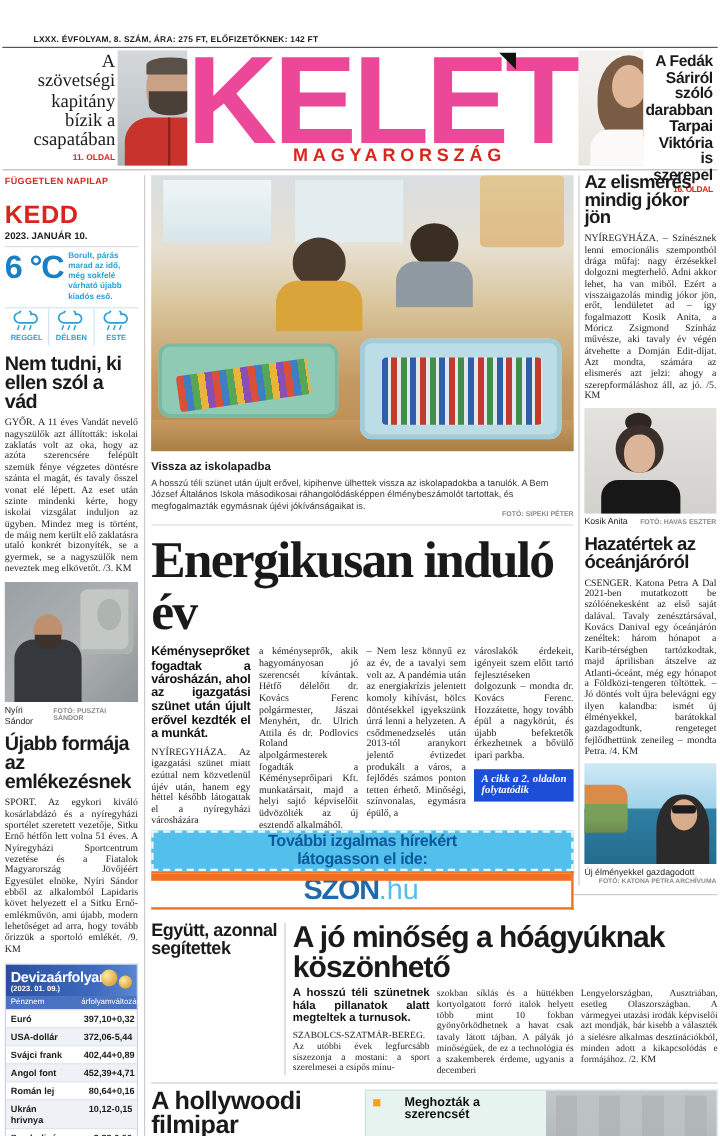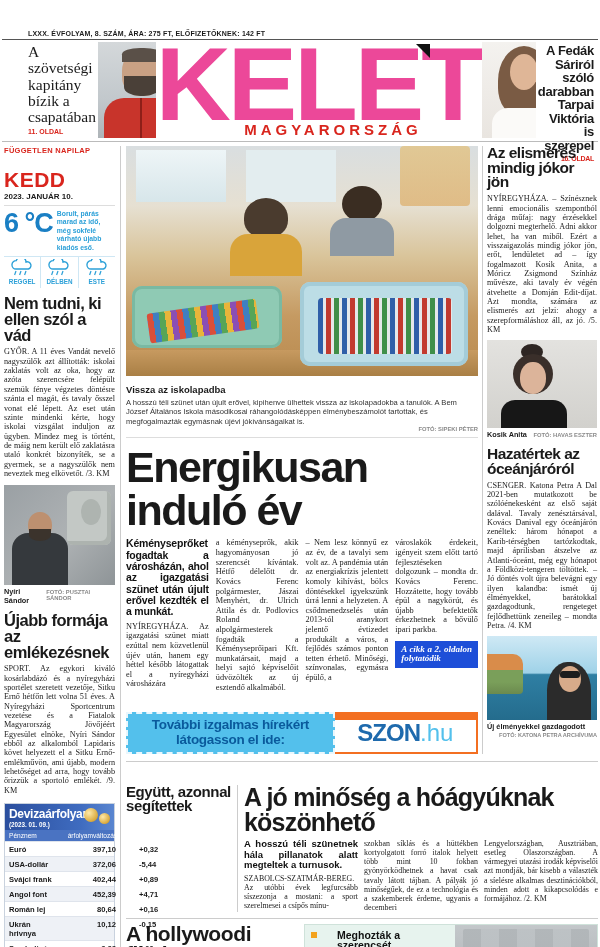--- a/index.html
+++ b/index.html
@@ -7,21 +7,21 @@
   .page {
     position:relative; width:600px; height:947px; margin:0 auto;
     background:#fff; overflow:hidden;
     font-family:"Liberation Sans", sans-serif; color:#1a1a1a;
   }
   
   .issue-line { margin:30px 28px 2px 28px; font-size:7px; font-weight:bold; letter-spacing:.2px; }
   .rule { border-top:1px solid #555; margin:0 2px; }
   
   .masthead { display:flex; align-items:stretch; height:96px; margin:2px 2px 0 2px; }
-  .teaser-left { width:96px; padding:2px 2px 0 26px; font-family:"Liberation Serif", serif; font-size:15.5px; line-height:1.05; }
+  .teaser-left { width:96px; padding:2px 2px 0 26px; font-family:"Liberation Serif", serif; font-size:15.5px; line-height:1.05;text-align:right; }
   .teaser-left .page-ref, .teaser-right .page-ref { display:block; font-family:"Liberation Sans",sans-serif; font-size:7px; font-weight:bold; color:#d9251d; margin-top:3px; }
   .head-photo { position:relative; overflow:hidden; }
   .head-photo-coach { width:88px; background:linear-gradient(180deg,#d4d8da 0%,#c2c8cc 60%,#aeb4b8 100%); }
   .coach-torso { position:absolute; bottom:-6px; left:6px; width:76px; height:46px; border-radius:20px 20px 0 0; background:#c8342b; }
   .coach-zip { position:absolute; bottom:0; left:42px; width:2px; height:40px; background:#8e1f18; }
   .coach-head { position:absolute; top:8px; left:24px; width:40px; height:46px; border-radius:45% 45% 42% 42%; background:#c9a184; }
   .coach-beard { position:absolute; top:34px; left:26px; width:36px; height:20px; border-radius:0 0 45% 45%; background:#4a4038; }
   .coach-hair { position:absolute; top:6px; left:24px; width:40px; height:14px; border-radius:45% 45% 0 0; background:#5a5048; }
   .logo-wrap { flex:1; position:relative; text-align:center; }
   .logo { font-size:104px; line-height:.82; font-weight:700; letter-spacing:-3px; color:#ec4899; font-stretch:condensed; }
@@ -57,33 +57,33 @@
   .body-txt { font-family:"Liberation Serif", serif; font-size:8.2px; line-height:1.14; text-align:justify; margin-top:4px; color:#222; }
   .photo-side { position:relative; width:100%; height:100px; margin-top:7px; overflow:hidden;
     background:linear-gradient(135deg,#9aa0a4 0%,#aeb2b4 55%,#8e9497 100%); }
   .relief { position:absolute; top:6px; right:4px; width:44px; height:54px; border-radius:6px; background:#c3c8c5;
     box-shadow:inset -4px -4px 0 #adb3af; }
   .relief-face { position:absolute; top:14px; right:14px; width:20px; height:26px; border-radius:50%; background:#aeb4b0; }
   .man-coat { position:absolute; bottom:-6px; left:8px; width:56px; height:58px; border-radius:16px 16px 0 0; background:#35393d; }
   .man-head { position:absolute; bottom:46px; left:24px; width:24px; height:27px; border-radius:48%; background:#bd9070; }
   .man-beard { position:absolute; bottom:44px; left:25px; width:22px; height:12px; border-radius:0 0 50% 50%; background:#3b332c; }
   .cap-row { display:flex; justify-content:space-between; align-items:baseline; margin-top:2px; }
-  .cap-name { font-size:7.3px; font-weight:bold; }
+  .cap-name { font-size:7.3px; font-weight:normal; }
   .cap-credit { font-size:5.8px; color:#8a8a8a; font-weight:bold; }
   
   .fx { margin-top:8px; border:1px solid #c9d2de; }
   .fx-head { position:relative; background:linear-gradient(90deg,#2b4f9e 0%,#3f6cc0 70%,#5a86d0 100%); color:#fff; padding:3px 4px 2px 4px; }
   .fx-title { font-size:12px; font-weight:800; letter-spacing:-.3px; }
   .fx-date { font-size:6.3px; font-weight:bold; }
   .coin { position:absolute; border-radius:50%; background:radial-gradient(circle at 35% 35%, #ffe9a8, #d9a93c 70%, #a87c1e); }
   .coin1 { width:14px; height:14px; right:16px; top:4px; }
   .coin2 { width:11px; height:11px; right:4px; top:9px; }
   .fx-cols { display:grid; grid-template-columns:44px 40px 1fr; background:#4a73c2; color:#fff; font-size:6.6px; padding:2px 4px; }
   .fx-cols span:nth-child(2),.fx-cols span:nth-child(3){ text-align:right; }
-  .fx-row { display:grid; grid-template-columns:44px 40px 1fr; font-size:7.6px; padding:2.5px 4px; border-top:1px solid #dfe4ec;gap:23px; }
+  .fx-row { display:grid; grid-template-columns:44px 40px 1fr; font-size:7.6px; padding:2.5px 4px; border-top:1px solid #dfe4ec; }
   .fx-row:nth-child(even){ background:#eef1f6; }
   .fx-row span:first-child { font-weight:bold; }
   .fx-row span:nth-child(2), .fx-row span:nth-child(3){ text-align:right; font-weight:bold; }
   
   .photo-main { position:relative; width:100%; height:230px; overflow:hidden;
     background:linear-gradient(180deg,#d9dee0 0%,#e6e0d2 26%,#d9c49a 48%,#c59a62 74%,#b98a4e 100%); }
   .pm-window { position:absolute; top:4px; left:10px; width:90px; height:52px; background:linear-gradient(180deg,#eef5f7,#d7e6ea); box-shadow:110px 0 0 #e3edef; }
   .pm-shelf { position:absolute; top:0; right:8px; width:70px; height:60px; background:linear-gradient(180deg,#e8b24a,#d9983c); opacity:.5; border-radius:4px; }
   .pm-kid1-hair { position:absolute; top:52px; left:118px; width:44px; height:40px; border-radius:50% 50% 44% 44%; background:#4a3b2e; }
   .pm-kid1-body { position:absolute; top:88px; left:104px; width:72px; height:42px; border-radius:18px 18px 0 0; background:#d9a43a; }
@@ -94,27 +94,27 @@
   .pm-pencils1 { position:absolute; bottom:40px; left:22px; width:110px; height:30px; transform:rotate(-8deg);
     background:repeating-linear-gradient(90deg,#d94f3a 0 6px,#3f7fc1 6px 12px,#57a557 12px 18px,#e8b53a 18px 24px,#8a4fb5 24px 30px); border-radius:3px; }
   .pm-case2 { position:absolute; bottom:10px; right:10px; width:168px; height:84px; border-radius:10px; background:#bcdde6; box-shadow:inset 0 0 0 4px #a4ccd8; }
   .pm-pencils2 { position:absolute; bottom:22px; right:26px; width:134px; height:56px;
     background:repeating-linear-gradient(90deg,#2f5fa8 0 5px,#e5e8ea 5px 8px,#c23a2f 8px 13px,#e5e8ea 13px 16px,#3f8f49 16px 21px,#e5e8ea 21px 24px); border-radius:4px; }
   .pm-desk { position:absolute; bottom:0; left:0; right:0; height:26px; background:linear-gradient(180deg,#c79a60,#a97f45); }
   .main-cap { border-bottom:1px solid #ddd; padding:3px 0 5px 0; }
   .main-cap-title { font-size:9.5px; font-weight:800; }
   .main-cap-text { font-size:7.6px; line-height:1.25; color:#333; margin-top:1px; }
   .main-cap-credit { display:block; text-align:right; font-size:5.8px; color:#8a8a8a; font-weight:bold; }
-  .headline { font-size:43px; font-weight:900; letter-spacing:-1.5px; line-height:1; margin:8px 0 6px 0; font-stretch:condensed; }
+  .headline { font-size:43px; font-weight:900; letter-spacing:-1.5px; line-height:1; margin:8px 0 6px 0; font-stretch:condensed;font-family:Liberation Serif, serif; }
   .story-cols { display:flex; gap:7px; }
   .story-col { flex:1; font-family:"Liberation Serif", serif; font-size:8.3px; line-height:1.16; text-align:justify; color:#222; }
   .story-lead { font-family:"Liberation Sans",sans-serif; font-size:10.5px; font-weight:800; line-height:1.08; letter-spacing:-.2px; margin-bottom:4px; color:#111; }
   .continues { margin-top:6px; background:#1d4ed8; color:#fff; font-size:9px; font-weight:800; font-style:italic; padding:4px 6px; line-height:1.1; }
   
-  .banner { display:flex; height:42px; margin-top:20px; }
+  .banner { display:flex; height:42px; margin-top:0;flex-direction:column; }
   .banner-left { flex:1.45; background:#53c0ec; border:2px dashed #eaf7fd; display:flex; flex-direction:column; justify-content:center; align-items:center; }
   .banner-left span { color:#0a5a9c; font-size:13.5px; font-weight:800; line-height:1.1; letter-spacing:-.3px; }
   .banner-right { flex:1; background:#fff; border:2px solid #f36f21; border-left:none; position:relative; display:flex; align-items:center; justify-content:center; }
   .banner-right::before { content:""; position:absolute; top:0; left:0; right:0; height:6px; background:#f36f21; }
   .szon { font-size:24px; font-weight:900; color:#1e6aad; letter-spacing:-1px; }
   .szon-hu { font-size:24px; font-weight:400; color:#53c0ec; }
   
   .rc-h { font-size:15.5px; font-weight:800; line-height:.95; letter-spacing:-.5px; font-stretch:condensed; }
   .photo-kosik { position:relative; width:100%; height:88px; margin-top:6px; overflow:hidden; background:linear-gradient(180deg,#e3e2df,#d2d1cd); }
   .kosik-bun { position:absolute; top:4px; left:34px; width:22px; height:16px; border-radius:50%; background:#2e2623; }

